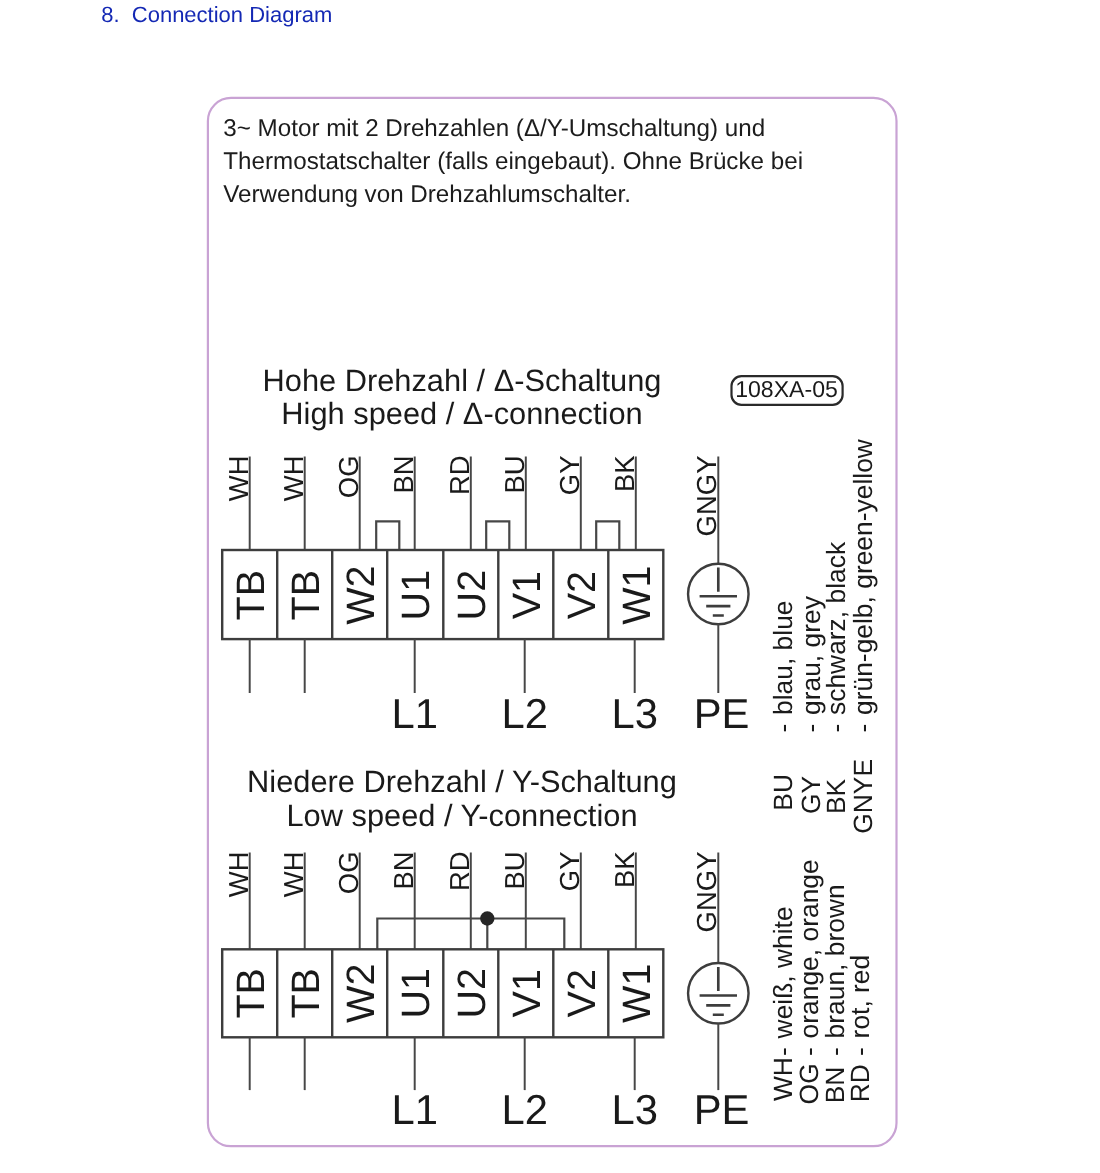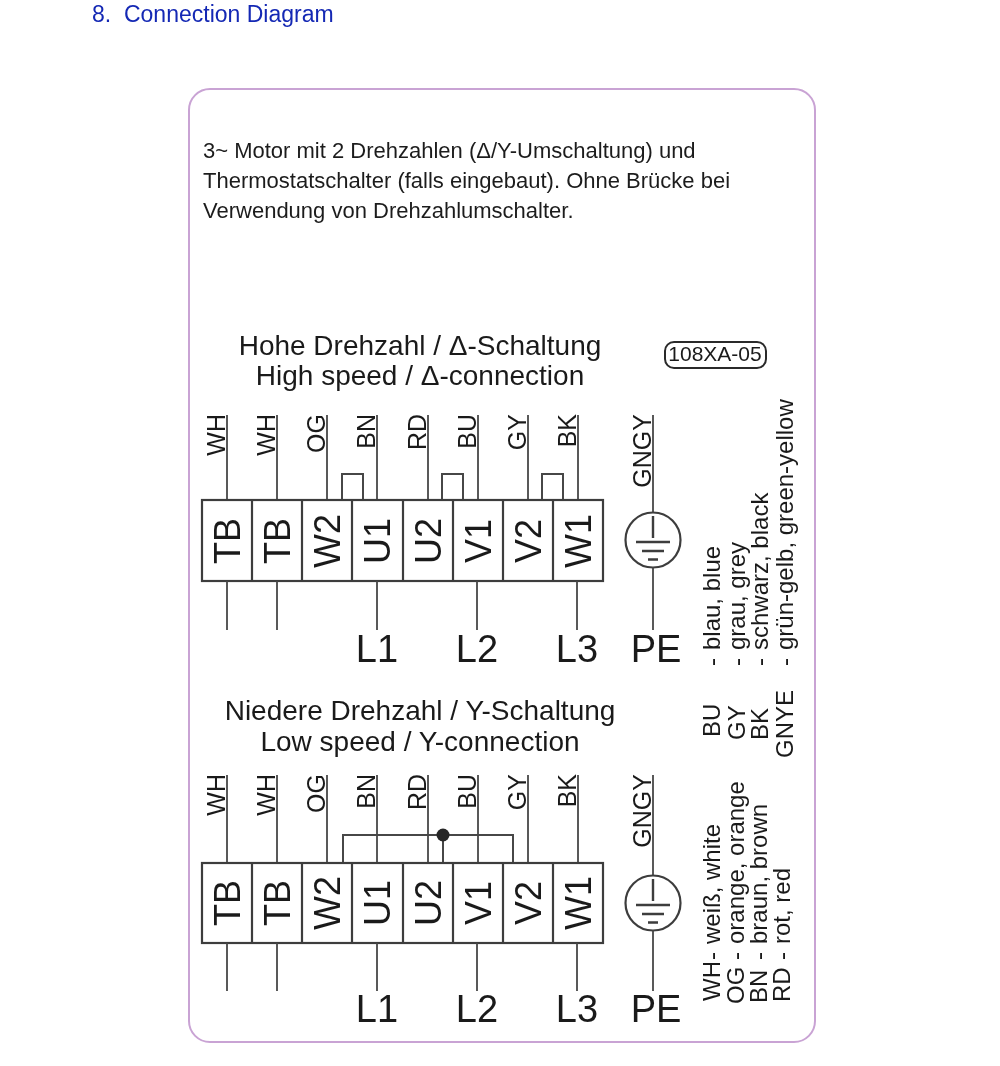--- a/index.html
+++ b/index.html
@@ -9,21 +9,21 @@
     height: 1066px;
     background: #ffffff;
     font-family: "Liberation Sans", sans-serif;
     color: #1a1a1a;
     overflow: hidden;
   }
   .heading {
     position: absolute;
     left: 92px;
     top: 1px;
-    font-size: 23px;
+    font-size: 20px;
     line-height: 26px;
     color: #1428b4;
     white-space: pre;
   }
   .panel {
     position: absolute;
     left: 188px;
     top: 88px;
     width: 624px;
     height: 951px;
@@ -32,21 +32,20 @@
     background: #ffffff;
   }
   .para {
     position: absolute;
     left: 203px;
     width: 620px;
     font-size: 22px;
     line-height: 30px;
     color: #1c1c1c;
     white-space: pre;
-    margin-top: 34px;
   }
   .para-de { top: 102px; }
   .para-en { top: 200px; }
   svg { position: absolute; left: 190px; top: 330px; }
   svg text {
     font-family: "Liberation Sans", sans-serif;
     fill: #1a1a1a;
   }
   .wire   { stroke: #474747; stroke-width: 1.8; fill: none; }
   .boxln  { stroke: #3d3d3d; stroke-width: 2.2; fill: none; }

